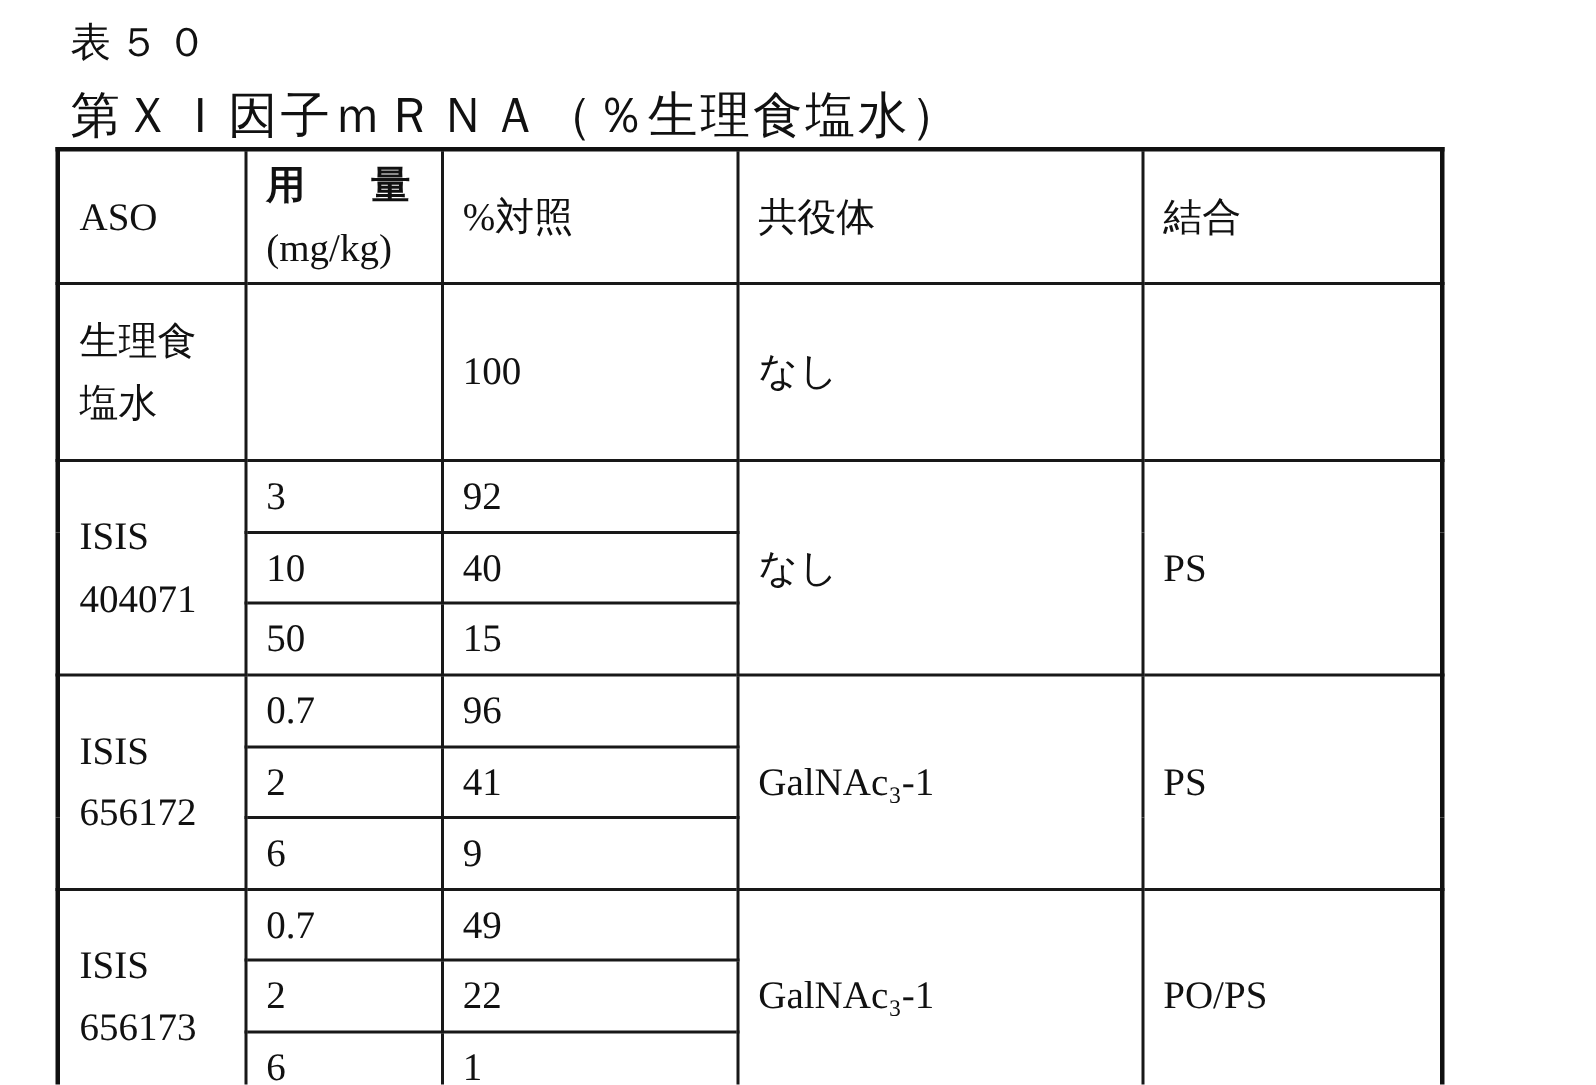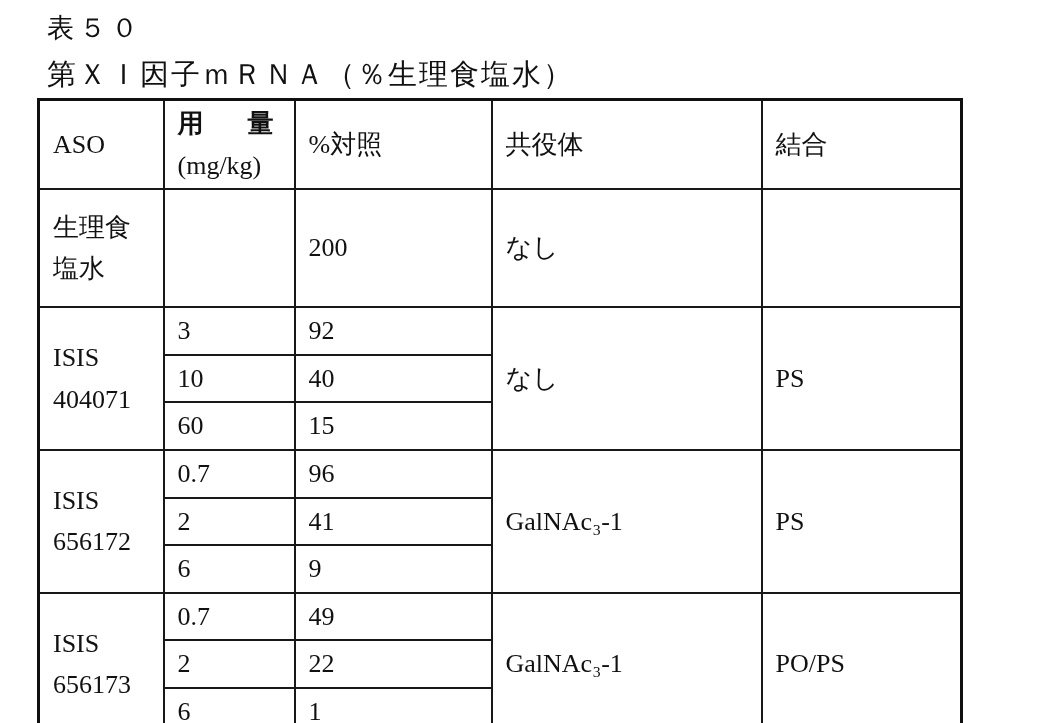--- a/index.html
+++ b/index.html
@@ -19,21 +19,21 @@
   .doc-title {
     position: absolute;
     left: 47px; top: 10px;
     font-size: 27px;
     letter-spacing: 5px;
     white-space: nowrap;
   }
   .doc-subtitle {
     position: absolute;
     left: 47px; top: 55px;
-    font-size: 29px;
+    font-size: 33px;
     letter-spacing: 2px;
     white-space: nowrap;
   }
   table.data-table {
     position: absolute;
     left: 37px; top: 98px;
     width: 923px;
     border-collapse: collapse;
     table-layout: fixed;
     font-size: 26px;
@@ -83,38 +83,38 @@
           <span>(mg/kg)</span>
         </td>
         <td>%対照</td>
         <td>共役体</td>
         <td>結合</td>
       </tr>
 
       <tr class="h-saline">
         <td class="wrap-cell">生理食塩水</td>
         <td></td>
-        <td>200</td>
+        <td>100</td>
         <td>なし</td>
         <td></td>
       </tr>
 
       <tr class="h-sub">
         <td class="wrap-cell" rowspan="3">ISIS 404071</td>
         <td>3</td>
         <td>92</td>
         <td rowspan="3">なし</td>
         <td rowspan="3">PS</td>
       </tr>
       <tr class="h-sub">
         <td>10</td>
         <td>40</td>
       </tr>
       <tr class="h-sub">
-        <td>60</td>
+        <td>50</td>
         <td>15</td>
       </tr>
 
       <tr class="h-sub">
         <td class="wrap-cell" rowspan="3">ISIS 656172</td>
         <td>0.7</td>
         <td>96</td>
         <td rowspan="3">GalNAc₃-1</td>
         <td rowspan="3">PS</td>
       </tr>

